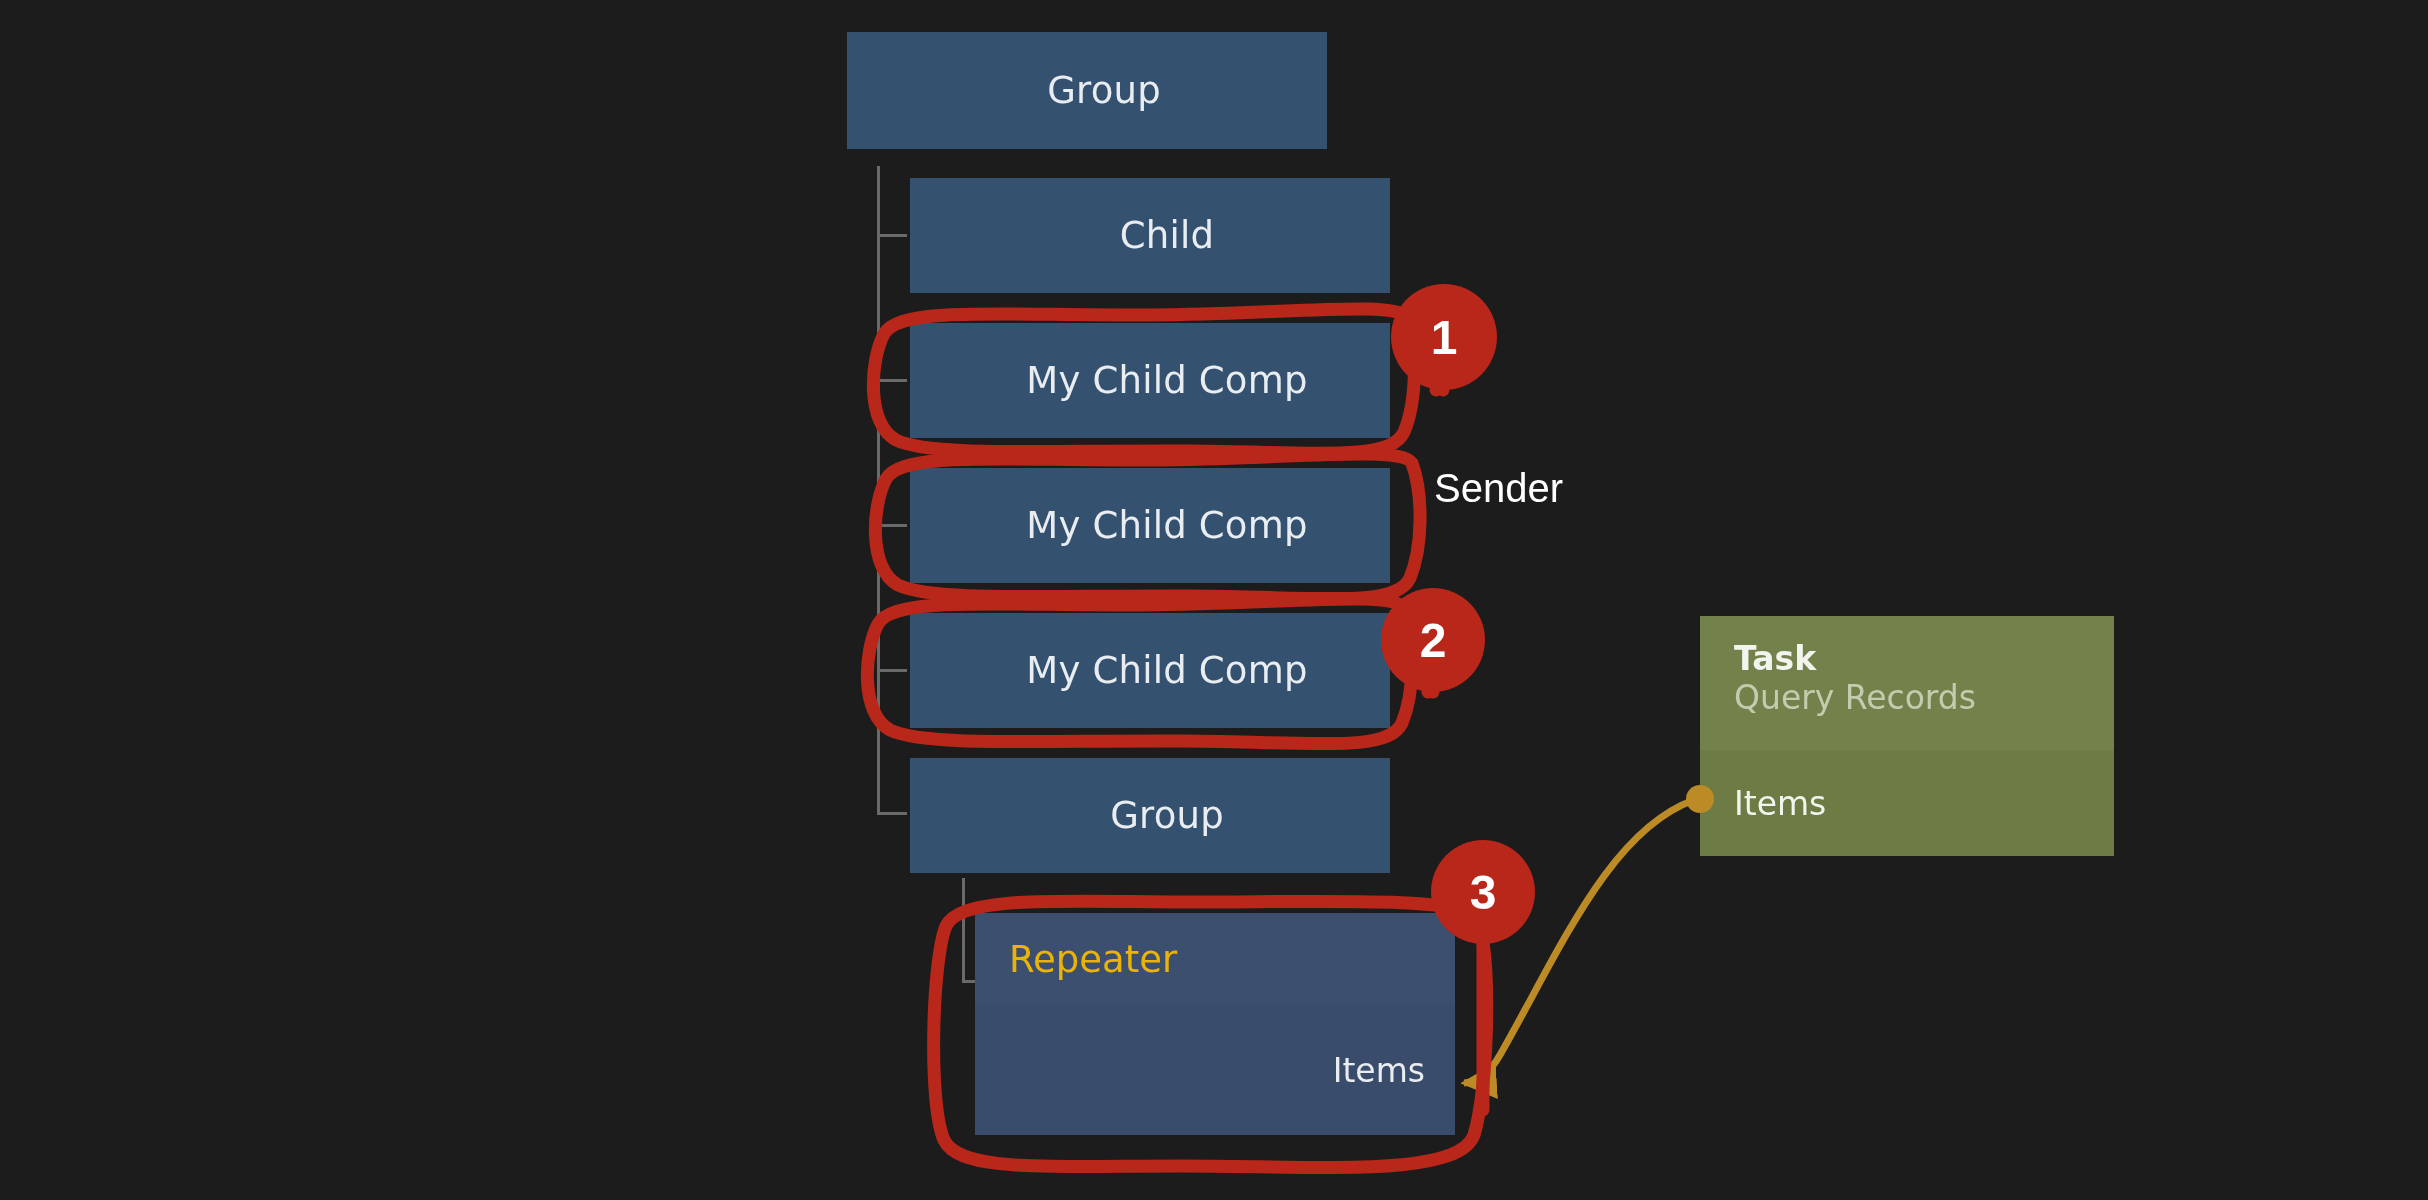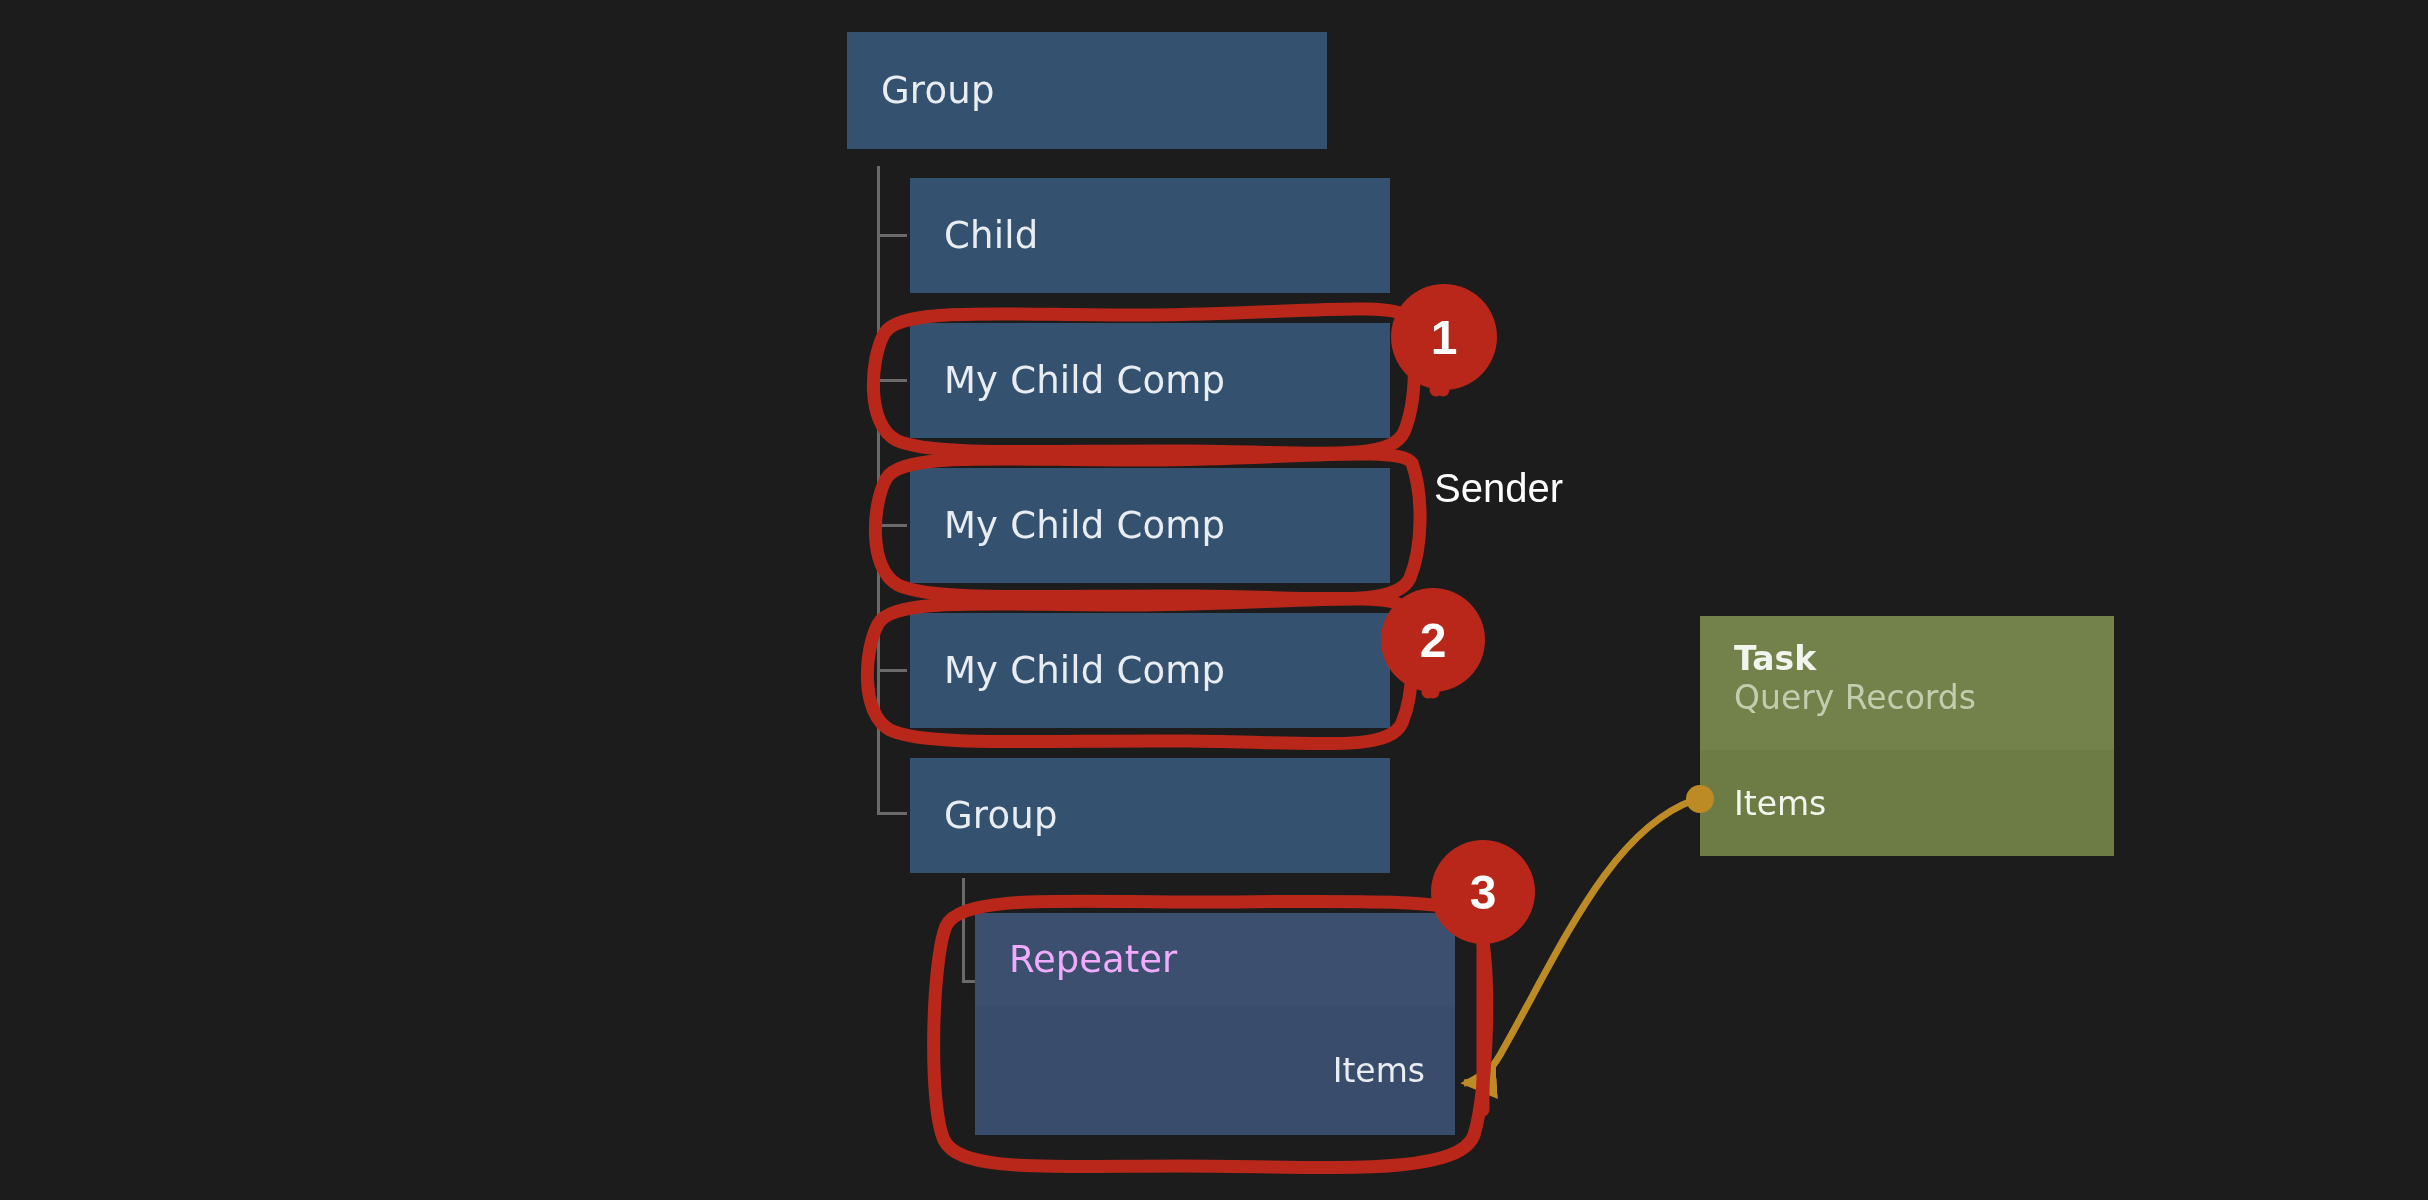--- a/index.html
+++ b/index.html
@@ -25,20 +25,21 @@
     pointer-events: none;
   }
   #annot-svg { z-index: 40; }
   #edges-svg { z-index: 30; }
 
   
   .node {
     position: absolute;
     box-sizing: border-box;
     z-index: 20;
+    justify-content: center;
   }
   .node-plain {
     background: #345170;
     display: flex;
     align-items: center;
   }
   .node-plain .node-label {
     color: #e9edf1;
     font-size: 37px;
     padding-left: 34px;
@@ -52,21 +53,21 @@
     display: flex;
     flex-direction: column;
   }
   .rep-header {
     height: 92px;
     background: #3c4f6e;
     display: flex;
     align-items: center;
   }
   .rep-header .node-label {
-    color: #f0abfc;
+    color: #eab308;
     font-size: 37px;
     padding-left: 34px;
     white-space: nowrap;
   }
   .rep-body {
     flex: 1;
     background: #3a4c6b;
     display: flex;
     align-items: center;
     justify-content: flex-end;

